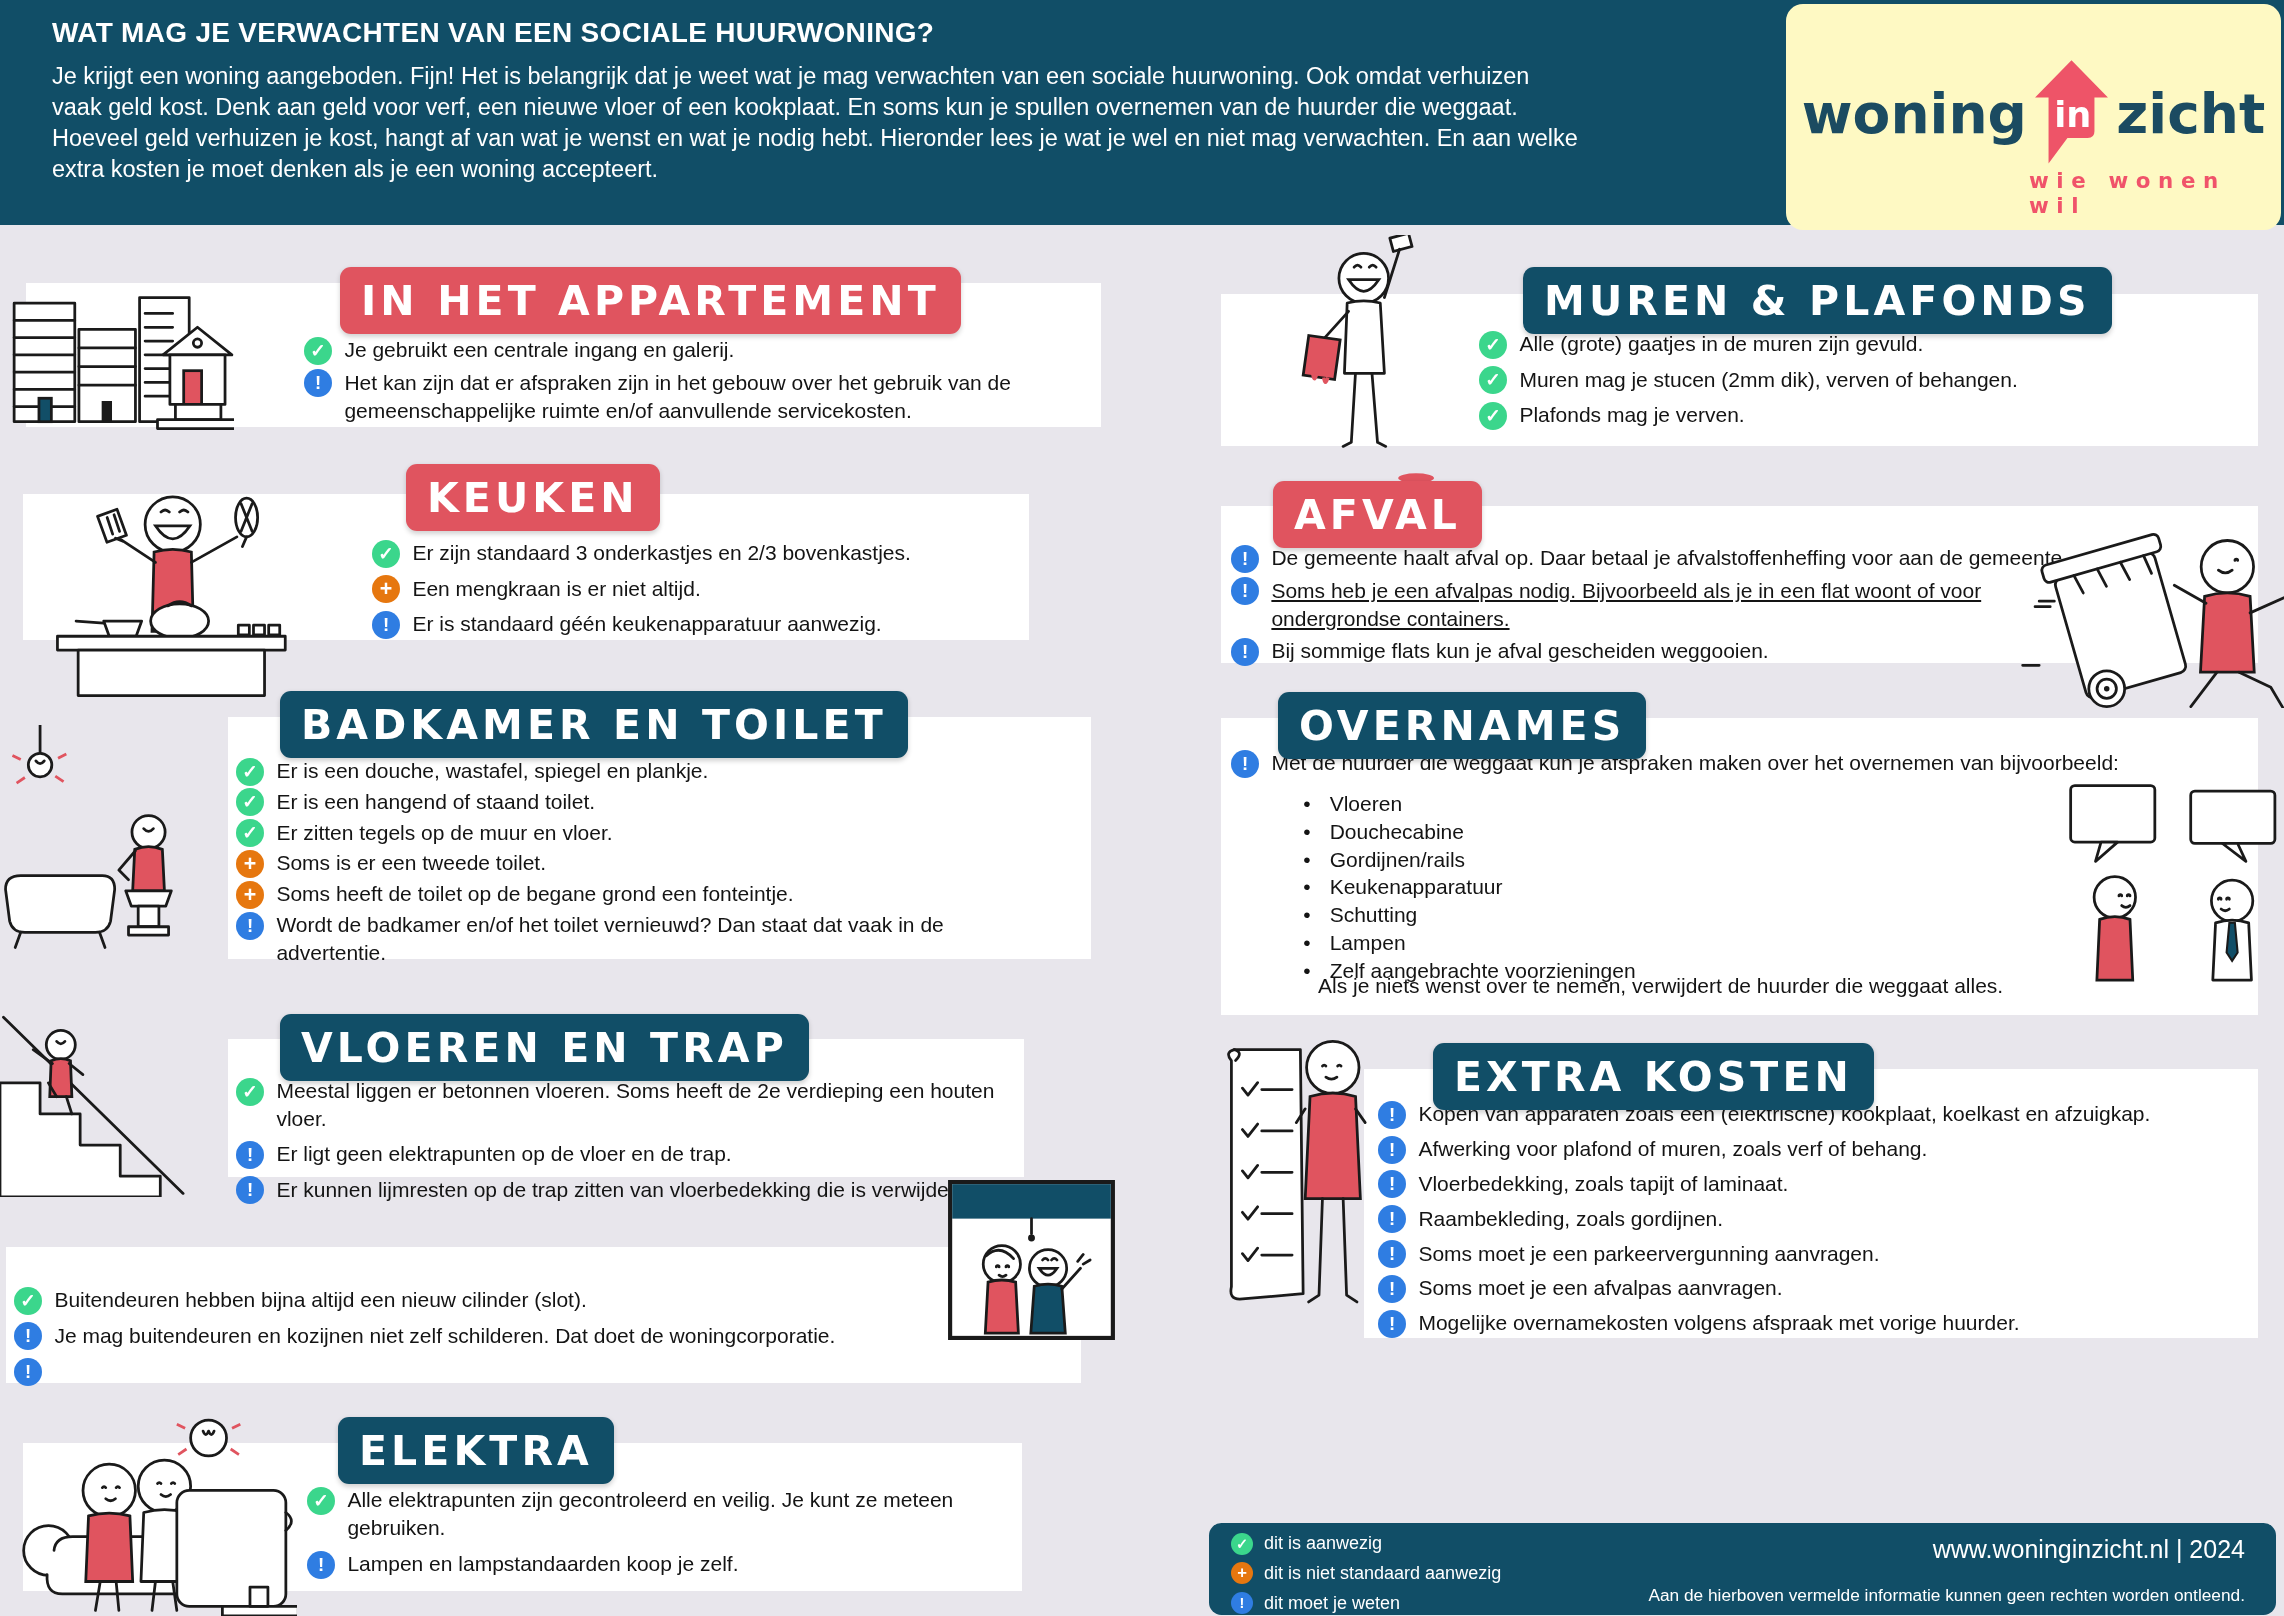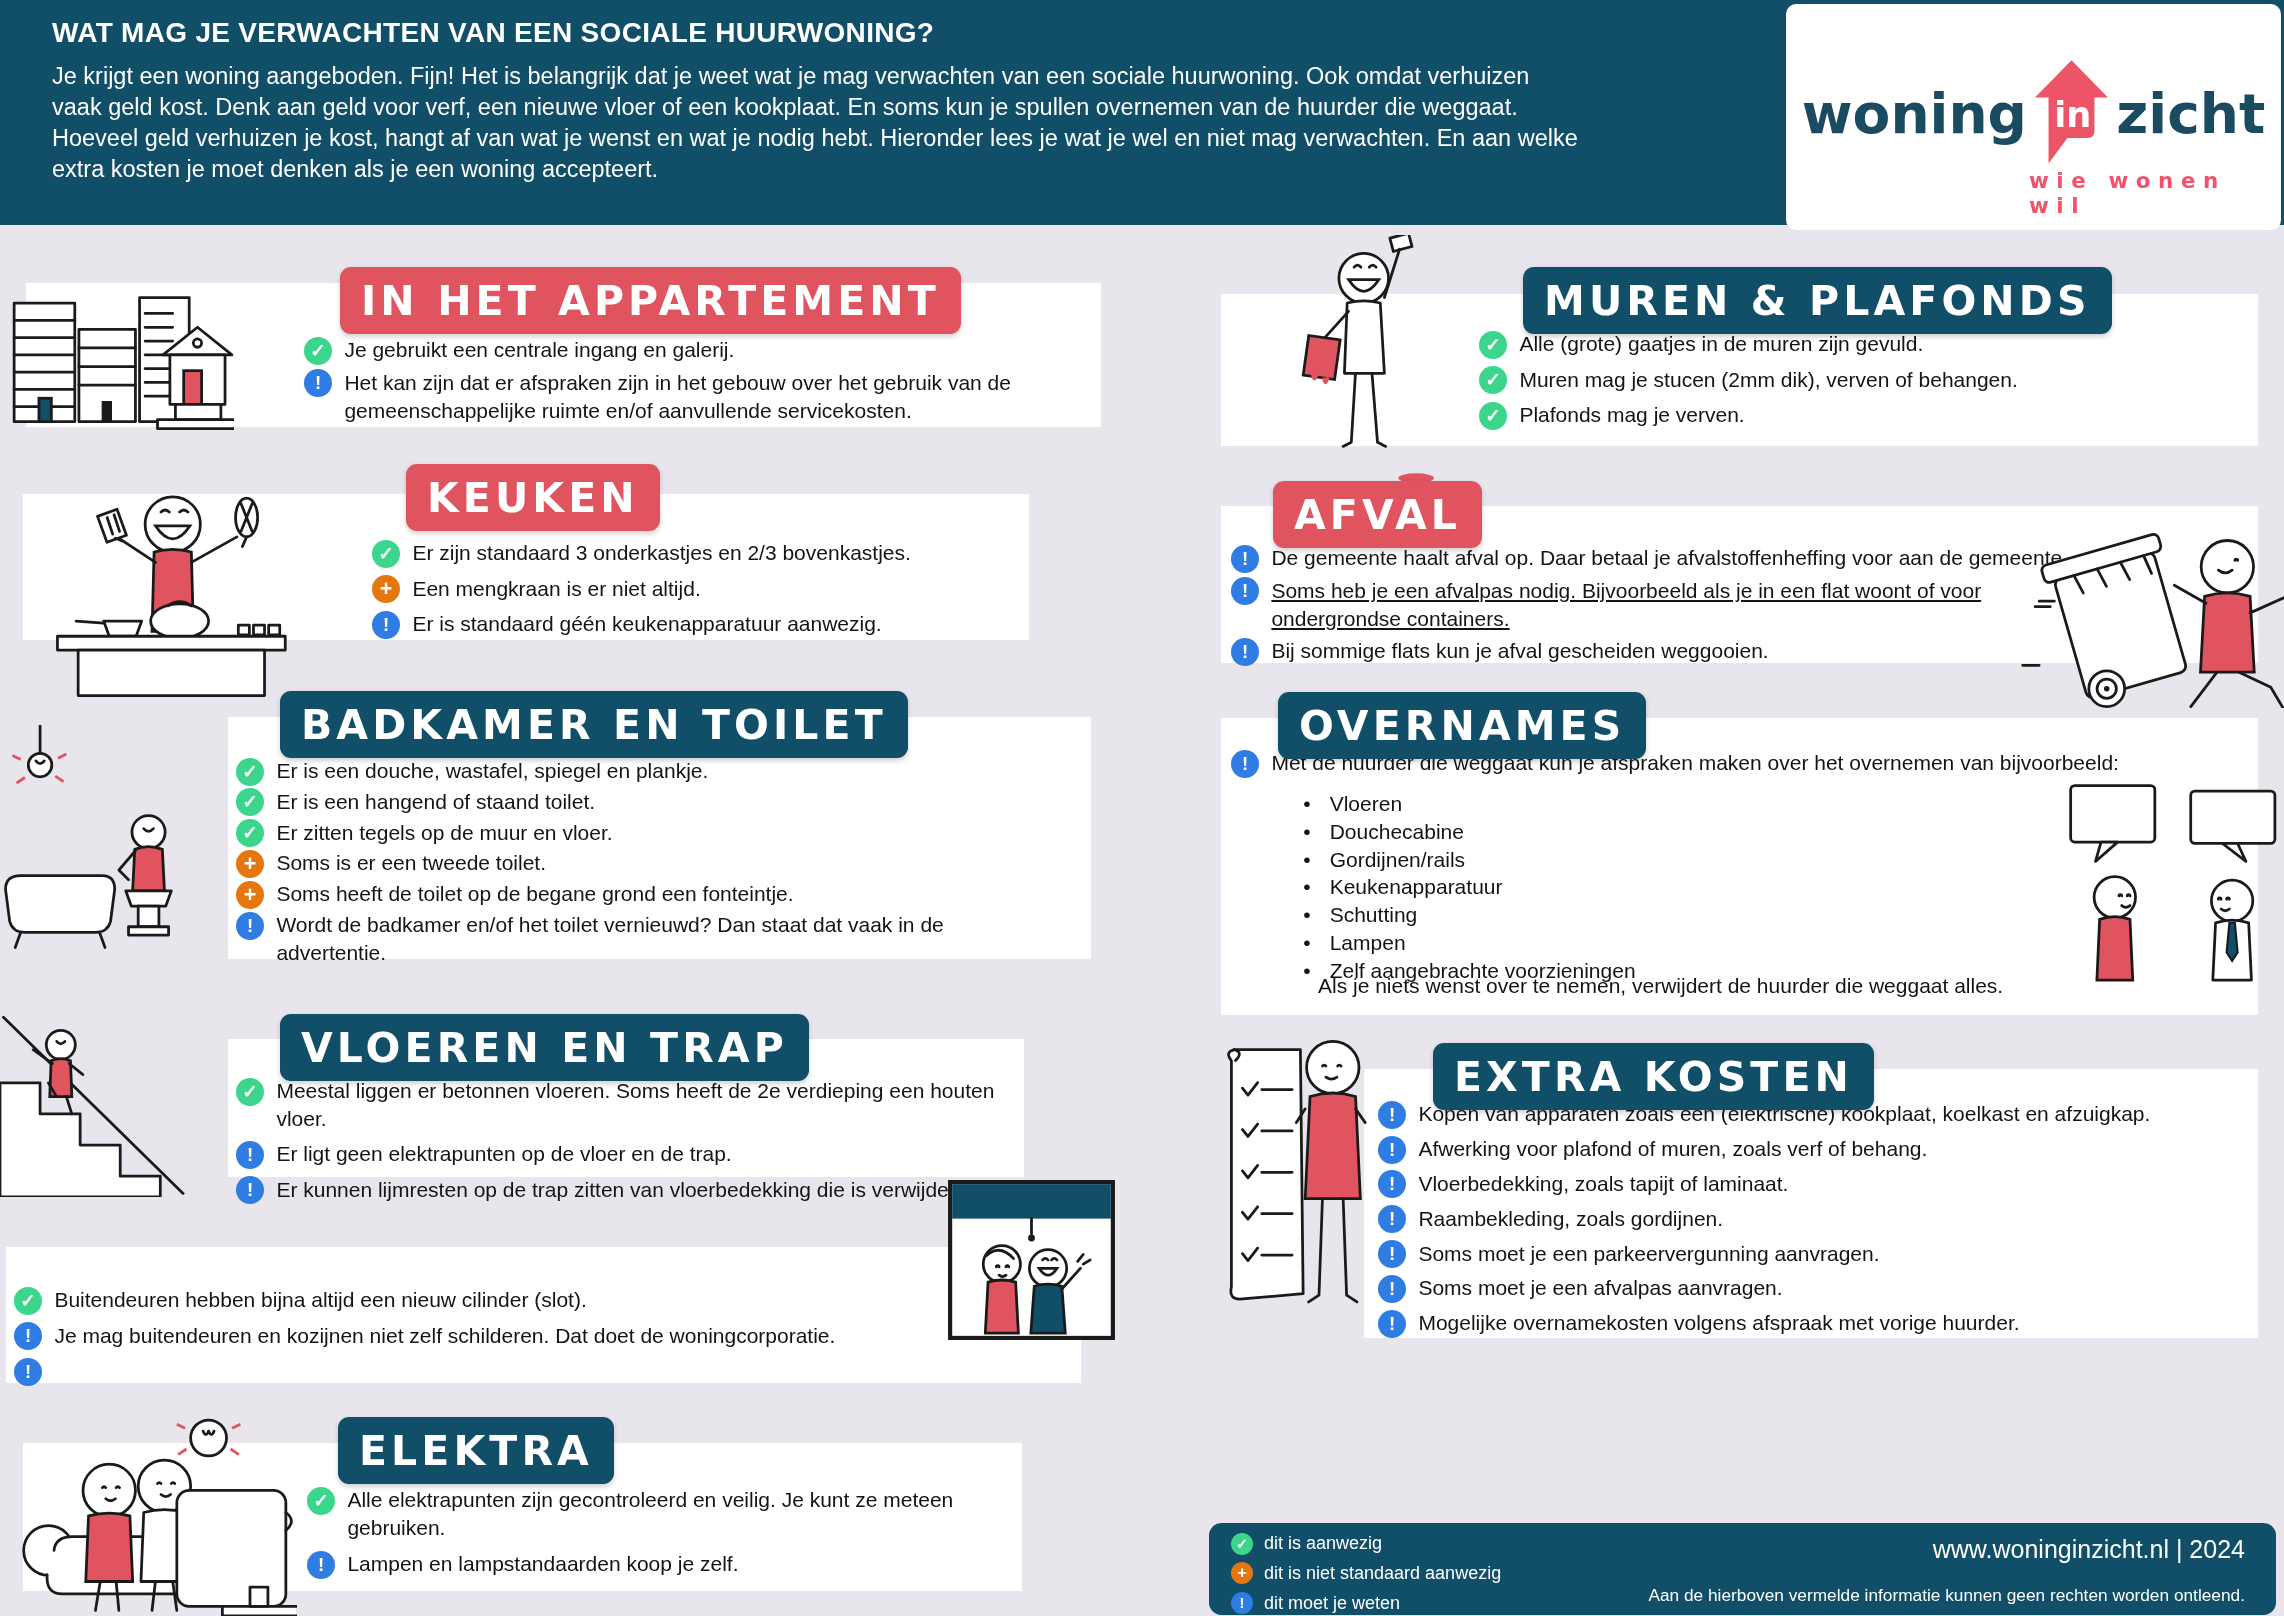--- a/index.html
+++ b/index.html
@@ -3,21 +3,21 @@
 <meta charset="utf-8">
 <style>
   html,body{margin:0;padding:0;}
   body{font-family:"Liberation Sans", sans-serif; background:#cfcdd4;}
   .page{position:relative;width:2284px;height:1616px;background:#e8e6ec;overflow:hidden;}
 
   
   .header{position:absolute;left:0;top:0;width:2284px;height:225px;background:#114e67;}
   .header-title{position:absolute;left:52px;top:16.6px;font-size:28px;font-weight:bold;color:#ffffff;letter-spacing:0.3px;}
   .header-para{position:absolute;left:52px;top:61px;width:1526px;font-size:23.5px;line-height:31px;color:#ffffff;}
-  .logo-panel{position:absolute;left:1786px;top:3.5px;width:495px;height:226px;background:#ffffff;border-radius:10px;}
+  .logo-panel{position:absolute;left:1786px;top:3.5px;width:495px;height:226px;background:#fef9c3;border-radius:17px;}
   .logo-row{position:absolute;left:0;top:54px;width:100%;display:flex;justify-content:center;align-items:center;gap:2.8px;
             font-family:"DejaVu Sans",sans-serif;font-weight:bold;font-size:55px;color:#1b4b61;}
   .logo-house{width:81px;height:112px;margin:0 1.4px;}
   .logo-tagline{position:absolute;left:243px;top:164px;color:#f0536a;font-size:21.4px;font-weight:bold;letter-spacing:7.6px;font-family:"DejaVu Sans",sans-serif;}
 
   
   .card{position:absolute;background:#ffffff;z-index:1;}
   .badge{position:absolute;z-index:3;color:#ffffff;font-family:"DejaVu Sans",sans-serif;font-weight:bold;
          font-size:41px;letter-spacing:4.1px;padding:9.7px 21px;border-radius:11px;white-space:nowrap;
          box-shadow:0 2.8px 5.5px rgba(0,0,0,0.18);}

